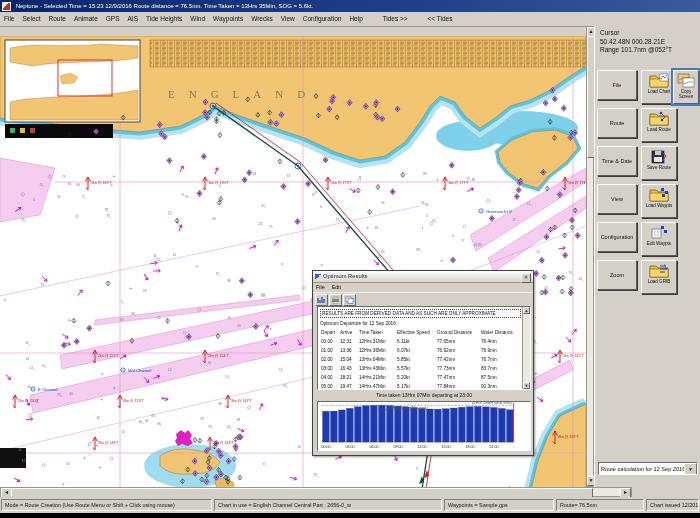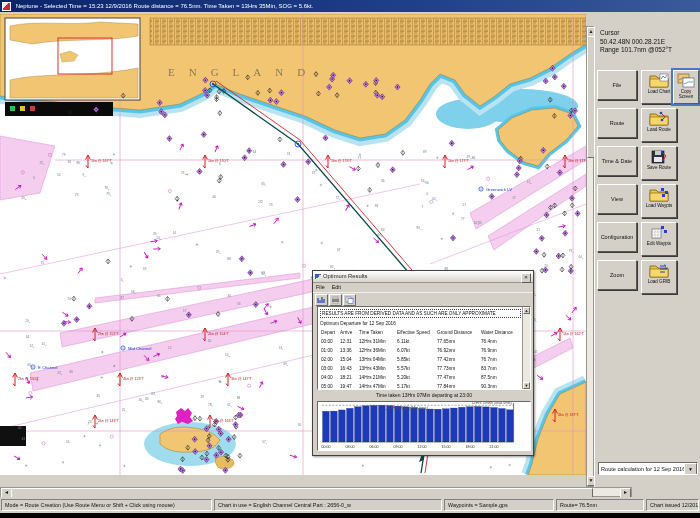--- a/index.html
+++ b/index.html
@@ -9,21 +9,21 @@
   #titlebar{position:absolute;left:0;top:0;width:700px;height:12px;
     background:linear-gradient(90deg,#0a246a,#20408a 60%,#3a5a9a);color:#fff;
     font-size:6px;line-height:12px;white-space:nowrap;overflow:hidden;}
   #titlebar .appicon{display:inline-block;width:7px;height:7px;margin:2px 3px 0 2px;
     vertical-align:top;background:linear-gradient(135deg,#e8e8e8 40%,#c03030 40%);border:1px solid #fff;}
   #menubar{position:absolute;left:0;top:12px;width:700px;height:14px;background:#d4d0c8;
     border-bottom:1px solid #9a968e;font-size:6.5px;line-height:14px;color:#111;white-space:nowrap;}
   .menu-item{display:inline-block;padding:0 4px;}
   .tides-btn{display:inline-block;padding:0 4px;margin-left:10px;color:#111;}
   
-  #mapwrap{position:absolute;left:0;top:14px;width:464px;height:461px;background:#fff;}
+  #mapwrap{position:absolute;left:0;top:36px;width:464px;height:461px;background:#fff;}
   
   .sb{position:absolute;background:#ece9e2;border:1px solid #9a968e;box-sizing:border-box;}
   .sb .thumb{position:absolute;background:#d4d0c8;border:1px solid;border-color:#fff #6a6a6a #6a6a6a #fff;}
   .sb .arrow{position:absolute;background:#d4d0c8;border:1px solid;border-color:#fff #6a6a6a #6a6a6a #fff;
     font-size:5px;line-height:7px;text-align:center;color:#222;}
   
   #panel{position:absolute;left:594px;top:26px;width:106px;height:461px;background:#d4d0c8;
     border-left:1px solid #fff;box-sizing:border-box;}
   #cursorblock{position:absolute;left:5px;top:3px;font-size:6.5px;color:#111;line-height:8.5px;white-space:nowrap;}
   .btn3d{position:absolute;background:#d4d0c8;border:1px solid;border-color:#fff #5a5a5a #5a5a5a #fff;

